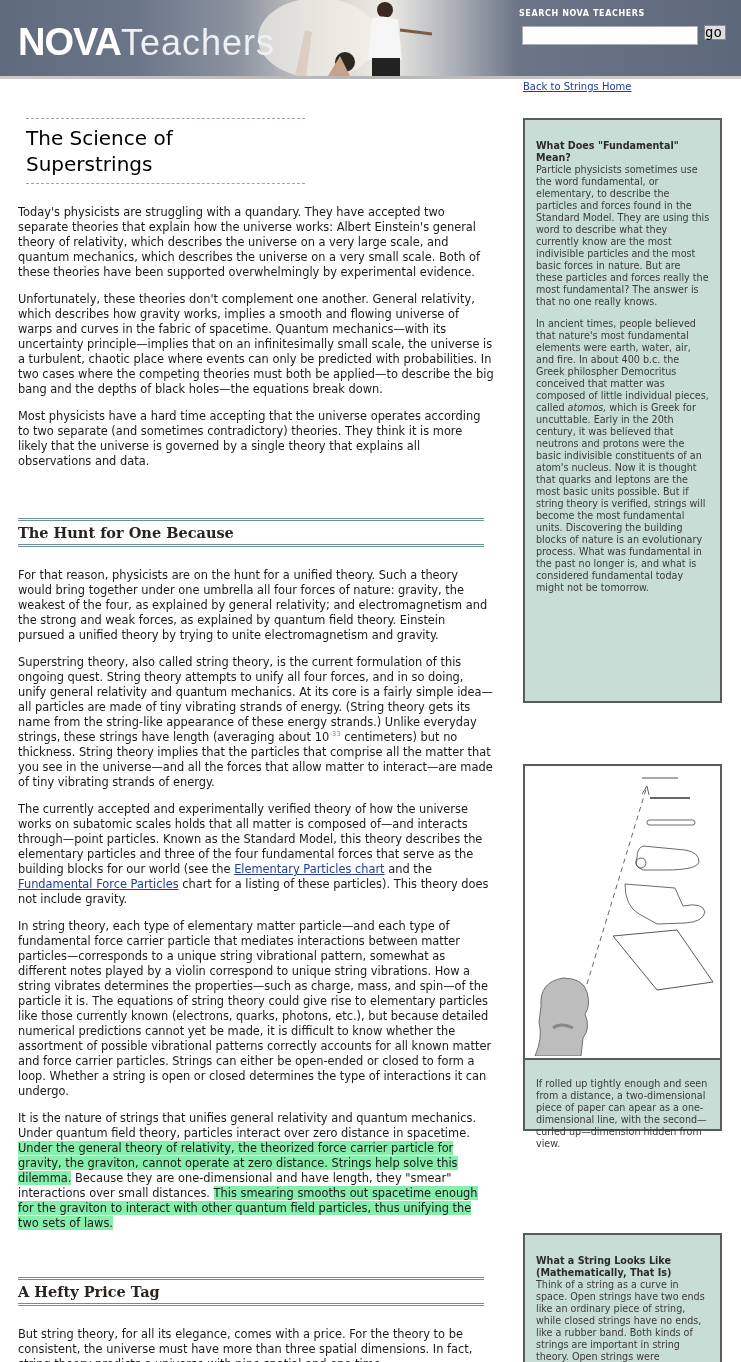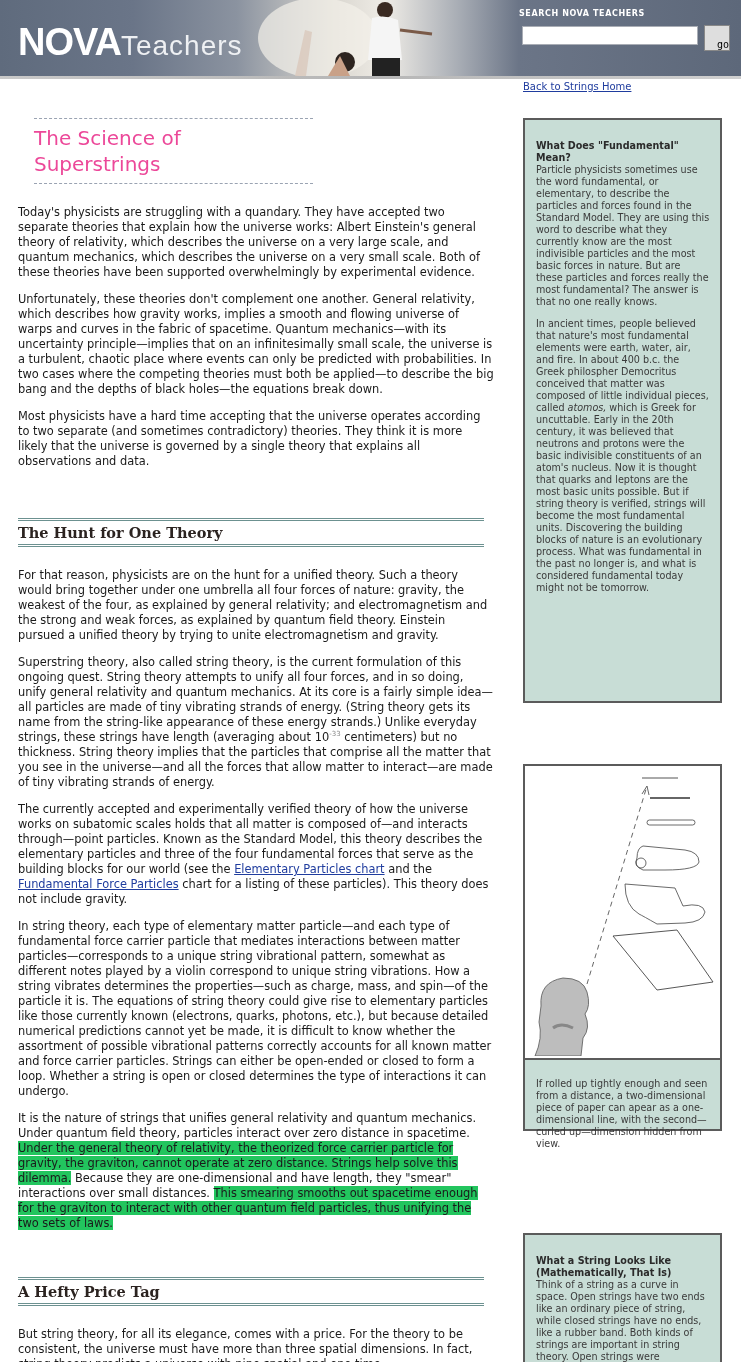--- a/index.html
+++ b/index.html
@@ -4,37 +4,37 @@
 <style>
   html, body { margin: 0; padding: 0; background: #ffffff; }
   body { width: 741px; height: 1362px; overflow: hidden; position: relative;
          font-family: "DejaVu Sans", sans-serif; color: #1a1a1a; }
   .header { position: absolute; left: 0; top: 0; width: 741px; height: 76px;
             background: linear-gradient(90deg, #5f6b7d 0%, #6a7588 18%, #8b93a0 32%, #d9d6cf 45%, #efece6 52%, #a7acb4 62%, #6b7587 70%, #5d687a 100%); }
   .header-strip { position: absolute; left: 0; top: 76px; width: 741px; height: 3px;
                   background: linear-gradient(90deg, #c9c9c9, #b6b6b6 50%, #d0d0d0); }
   .logo { position: absolute; left: 18px; top: 21px; color: #ffffff; white-space: nowrap; }
   .logo .nova { font-family: "Liberation Sans", sans-serif; font-weight: bold; font-size: 38px; letter-spacing: -1px; }
-  .logo .teachers { font-family: "Liberation Sans", sans-serif; font-size: 28px; color: #eef0f3; letter-spacing: 1px; }
+  .logo .teachers { font-family: "Liberation Sans", sans-serif; font-size: 36px; color: #eef0f3; letter-spacing: 1px; }
   .figure { position: absolute; left: 200px; top: 0; width: 240px; height: 76px; }
   .search-label { position: absolute; left: 519px; top: 9px; font-size: 8px; font-weight: bold;
                   color: #ffffff; letter-spacing: 0.6px; }
   .search-input { position: absolute; left: 522px; top: 26px; width: 174px; height: 17px;
                   border: 1px solid #a9adb5; background: #fff; padding: 0; margin: 0; }
-  .go-btn { position: absolute; left: 704px; top: 25px; width: 22px; height: 15px; padding: 12px;
-            background: #dedede; border: 1px solid #888; font-size: 10px; line-height: 13px; text-align: left;
+  .go-btn { position: absolute; left: 704px; top: 25px; width: 22px; height: 15px; padding: 0;
+            background: #dedede; border: 1px solid #888; font-size: 14px; line-height: 13px; text-align: left;
             color: #000; font-family: "DejaVu Sans Mono", monospace; }
   .back-link { position: absolute; left: 523px; top: 81px; font-size: 10px; color: #1f3c9e; text-decoration: underline; }
 
   .main { position: absolute; left: 18px; top: 118px; width: 476px; }
   .page-title { border-top: 1px dashed #9aa3b2; border-bottom: 1px dashed #9aa3b2;
-                font-family: "DejaVu Sans", sans-serif; font-size: 20px; color: #ec4899;
-                padding: 6px 0 6px 0; width: 279px; margin: 0 0 21px 16px; line-height: 26px; }
+                font-family: "DejaVu Sans", sans-serif; font-size: 20px; color: #000000;
+                padding: 6px 0 6px 0; width: 279px; margin: 0 0 21px 8px; line-height: 26px; }
   .p { font-size: 11.4px; line-height: 15px; margin: 0 0 12px 0; color: #1a1a1a; }
-  .hl { background: #22c55e; }
+  .hl { background: #86efac; }
   .link { color: #1f3c9e; text-decoration: underline; text-align: center; }
   sup { font-size: 7px; vertical-align: super; line-height: 0; color: #888; }
   .section-head { width: 466px; border-top: 3px double #6c9190; border-bottom: 3px double #6c9190;
                   padding: 2px 0 2px 0; margin: 0; }
   .section-head span { font-family: "DejaVu Serif", serif; font-weight: bold; font-size: 14.5px; color: #2b2320; line-height: 18px; }
 
   .sidebar-box { position: absolute; left: 523px; width: 199px; background: #c8ddd6;
                  border: 2px solid #5b5b5b; box-sizing: border-box; }
   .sb-inner { padding: 20px 10px 10px 11px; font-size: 9.6px; line-height: 12px; color: #3a3a3a; }
   .sb-title { font-weight: bold; color: #2b2b2b; }
@@ -72,21 +72,21 @@
 <a class="back-link">Back to Strings Home</a>
 
 <div class="main">
   <div class="page-title">The Science of Superstrings</div>
   <p class="p">Today's physicists are struggling with a quandary. They have accepted two separate theories that explain how the universe works: Albert Einstein's general theory of relativity, which describes the universe on a very large scale, and quantum mechanics, which describes the universe on a very small scale. Both of these theories have been supported overwhelmingly by experimental evidence.</p>
   <p class="p">Unfortunately, these theories don't complement one another. General relativity, which describes how gravity works, implies a smooth and flowing universe of warps and curves in the fabric of spacetime. Quantum mechanics—with its uncertainty principle—implies that on an infinitesimally small scale, the universe is a turbulent, chaotic place where events can only be predicted with probabilities. In two cases where the competing theories must both be applied—to describe the big bang and the depths of black holes—the equations break down.</p>
   <p class="p">Most physicists have a hard time accepting that the universe operates according to two separate (and sometimes contradictory) theories. They think it is more likely that the universe is governed by a single theory that explains all observations and data.</p>
 
   <div style="height:37px"></div>
   <div class="section-head">
-    <span>The Hunt for One Theory</span>
+    <span>The Hunt for One Because</span>
   </div>
   <div style="height:21px"></div>
 
   <p class="p">For that reason, physicists are on the hunt for a unified theory. Such a theory would bring together under one umbrella all four forces of nature: gravity, the weakest of the four, as explained by general relativity; and electromagnetism and the strong and weak forces, as explained by quantum field theory. Einstein pursued a unified theory by trying to unite electromagnetism and gravity.</p>
   <p class="p"><span>Superstring theory, also called string theory, is the current formulation of this ongoing quest. String theory attempts to unify all four forces, and in so doing, unify general relativity and quantum mechanics. At its core is a fairly simple idea—all particles are made of tiny vibrating strands of energy. (String theory gets its name from the string-like appearance of these energy strands.) Unlike everyday strings, these strings have length (averaging about 10</span><sup>-33</sup><span> centimeters) but no thickness. String theory implies that the particles that comprise all the matter that you see in the universe—and all the forces that allow matter to interact—are made of tiny vibrating strands of energy.</span></p>
   <p class="p"><span>The currently accepted and experimentally verified theory of how the universe works on subatomic scales holds that all matter is composed of—and interacts through—point particles. Known as the Standard Model, this theory describes the elementary particles and three of the four fundamental forces that serve as the building blocks for our world (see the </span><a class="link">Elementary Particles chart</a><span> and the </span><a class="link">Fundamental Force Particles</a><span> chart for a listing of these particles). This theory does not include gravity.</span></p>
   <p class="p">In string theory, each type of elementary matter particle—and each type of fundamental force carrier particle that mediates interactions between matter particles—corresponds to a unique string vibrational pattern, somewhat as different notes played by a violin correspond to unique string vibrations. How a string vibrates determines the properties—such as charge, mass, and spin—of the particle it is. The equations of string theory could give rise to elementary particles like those currently known (electrons, quarks, photons, etc.), but because detailed numerical predictions cannot yet be made, it is difficult to know whether the assortment of possible vibrational patterns correctly accounts for all known matter and force carrier particles. Strings can either be open-ended or closed to form a loop. Whether a string is open or closed determines the type of interactions it can undergo.</p>
   <p class="p"><span>It is the nature of strings that unifies general relativity and quantum mechanics. Under quantum field theory, particles interact over zero distance in spacetime. </span><span class="hl">Under the general theory of relativity, the theorized force carrier particle for gravity, the graviton, cannot operate at zero distance. Strings help solve this dilemma.</span><span> Because they are one-dimensional and have length, they "smear" interactions over small distances. </span><span class="hl">This smearing smooths out spacetime enough for the graviton to interact with other quantum field particles, thus unifying the two sets of laws.</span></p>
 
   <div style="height:34px"></div>

